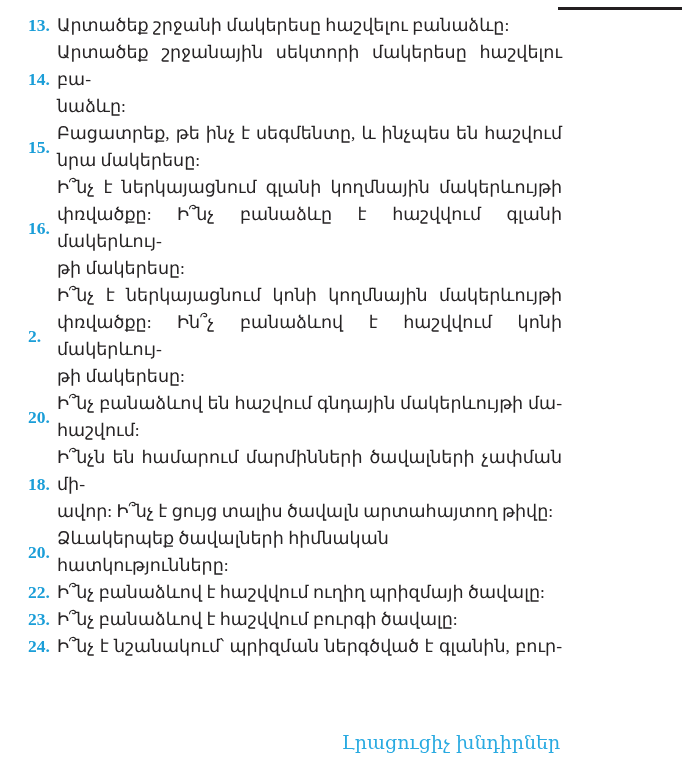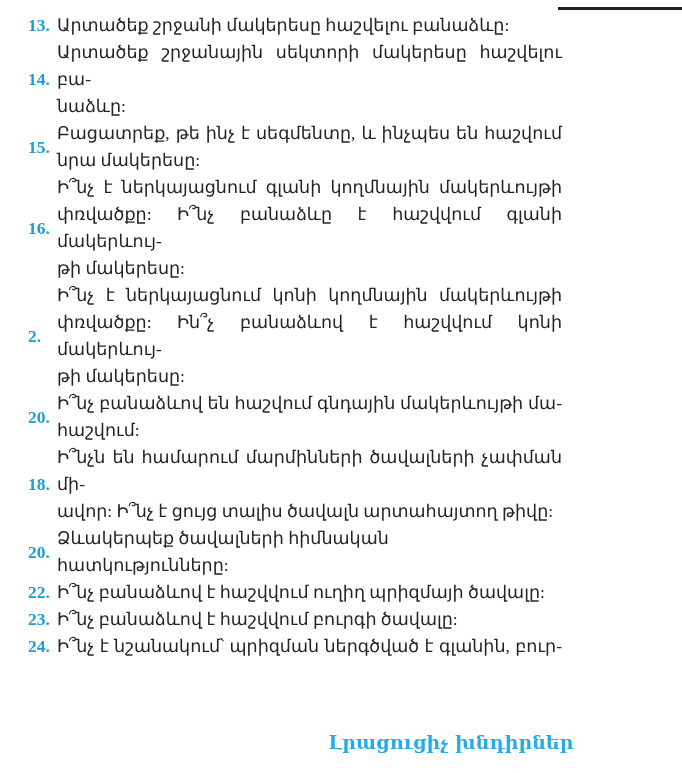--- a/index.html
+++ b/index.html
@@ -49,21 +49,21 @@
     text-align: justify;
     text-align-last: justify;
   }
   .extra-heading {
     position: absolute;
     top: 731px;
     left: 451px;
     transform: translateX(-50%);
     white-space: nowrap;
     font-size: 19px;
-    font-weight: bold;
+    font-weight: normal;
     color: var(--heading, #29aae1);
   }
 </style>
 </head>
 <body>
 
 <div class="page" style="--accent: #1b9ed8; --heading: #29aae1; --ink: #262324; --rule: #231f20;">
   <div class="top-rule"></div>
   <div class="qlist">
       <div class="q-item">

